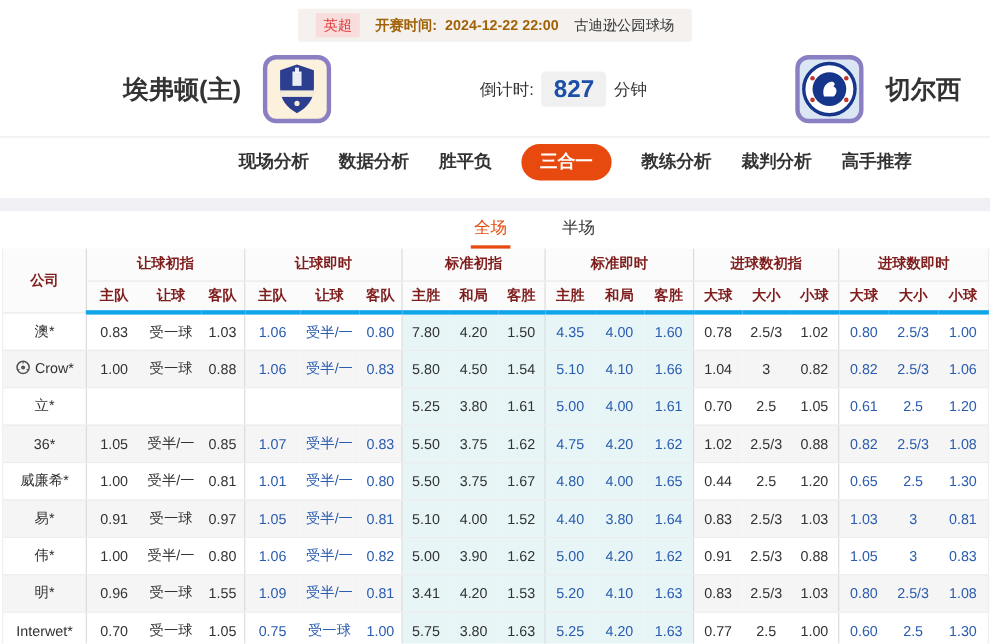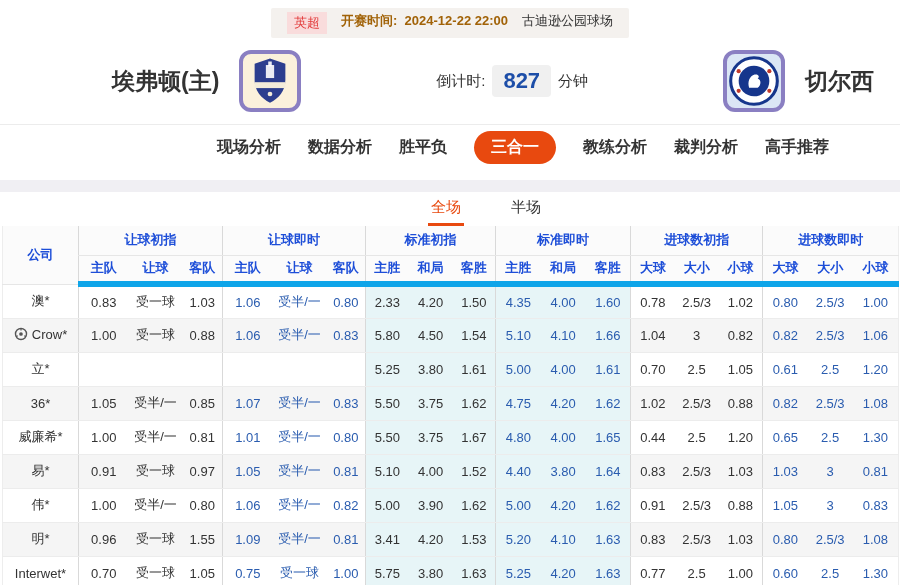--- a/index.html
+++ b/index.html
@@ -1,21 +1,21 @@
 <!DOCTYPE html>
 <html style="--accent-orange: #e8490f; --live-blue: #2a5caf; --countdown-blue: #1d4ea8; --highlight-cyan: #e7f5f7; --league-red: #e23c3c;"><head>
 <meta charset="utf-8">
 <style>
   * { margin:0; padding:0; box-sizing:border-box; }
   html,body { width:900px; height:585px; overflow:hidden; background:#fff;
     font-family:"Liberation Sans","DejaVu Sans",sans-serif; color:#333; }
 
   
   .topbar-wrap { display:flex; justify-content:center; padding-top:8px; }
-  .topbar { display:flex; align-items:flex-start; gap:14px; background:#f4f1ee;
+  .topbar { display:flex; align-items:center; gap:14px; background:#f4f1ee;
     padding:4px 16px; border-radius:2px; font-size:13px; }
   .league { background:#f9dcdc; color:var(--league-red,#e23c3c); padding:2px 7px; font-size:13px; }
   .kick { font-weight:700; color:#a16207; }
   .venue { color:#333; }
 
   
   .teams { display:flex; align-items:center; justify-content:space-between;
     height:86px; padding:0 26px 0 112px; }
   .team { display:flex; align-items:center; gap:20px; }
   .tname { font-size:23px; font-weight:700; color:#333; }
@@ -42,23 +42,23 @@
     height:34px; padding-left:72px; }
   .subtab { font-size:15px; font-weight:400; color:#333; cursor:pointer;
     padding:0 3px 6px; border-bottom:3px solid transparent; }
   .subtab.active { color:var(--accent-orange,#e8490f);
     border-bottom-color:var(--accent-orange,#e8490f); }
 
   
   .table-wrap { padding:0 2px; }
   table.odds { width:896px; border-collapse:collapse; table-layout:fixed;
     border-left:1px solid #ededed; border-right:1px solid #ededed; font-size:13px; }
-  thead th { height:29px; font-size:13px; font-weight:700; color:#1d4ed8;
+  thead th { height:29px; font-size:13px; font-weight:700; color:#7f1d1d;
     background:#fbfbfb; border-bottom:1px solid #e6e6e6; font-variant:normal; }
-  thead tr.subhead th { border-bottom:6px solid #0ea5e9; }
+  thead tr.subhead th { border-bottom:4px solid #0ea5e9; }
   th.company-h { background:#fbfbfb; }
   .gstart { border-left:1px solid #d9d9d9; }
   tbody td { height:34px; text-align:center; color:#333; border-bottom:1px solid #ececec; }
   td.company { color:#333; }
   td.live { color:var(--live-blue,#2a5caf); }
   td.hl, th.hl { background:var(--highlight-cyan,#e7f5f7); }
   tr.stripe td:not(.hl) { background:#f5f5f5;margin-left:36px; }
   tr.partial td { height:10px; border-bottom:none; }
   th { text-align:center; }
   .ball-icon { display:inline-block; vertical-align:-2px; margin-right:4px; }
@@ -185,21 +185,21 @@
       </thead>
       <tbody id="odds-body">
           <tr class="">
             <td class="company"><span>澳*</span></td>
             <td class="init gstart">0.83</td>
             <td class="init">受一球</td>
             <td class="init">1.03</td>
             <td class="live gstart">1.06</td>
             <td class="live">受半/一</td>
             <td class="live">0.80</td>
-            <td class="init hl gstart">2.33</td>
+            <td class="init hl gstart">7.80</td>
             <td class="init hl">4.20</td>
             <td class="init hl">1.50</td>
             <td class="live hl gstart">4.35</td>
             <td class="live hl">4.00</td>
             <td class="live hl">1.60</td>
             <td class="init gstart">0.78</td>
             <td class="init">2.5/3</td>
             <td class="init">1.02</td>
             <td class="live gstart">0.80</td>
             <td class="live">2.5/3</td>

